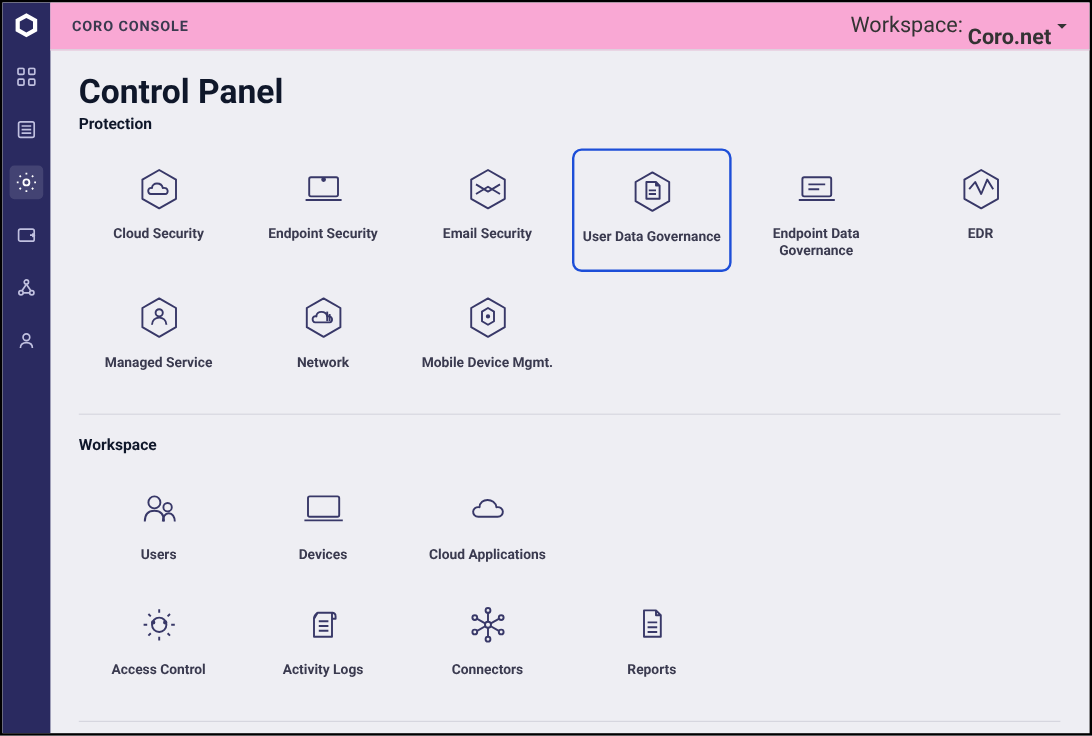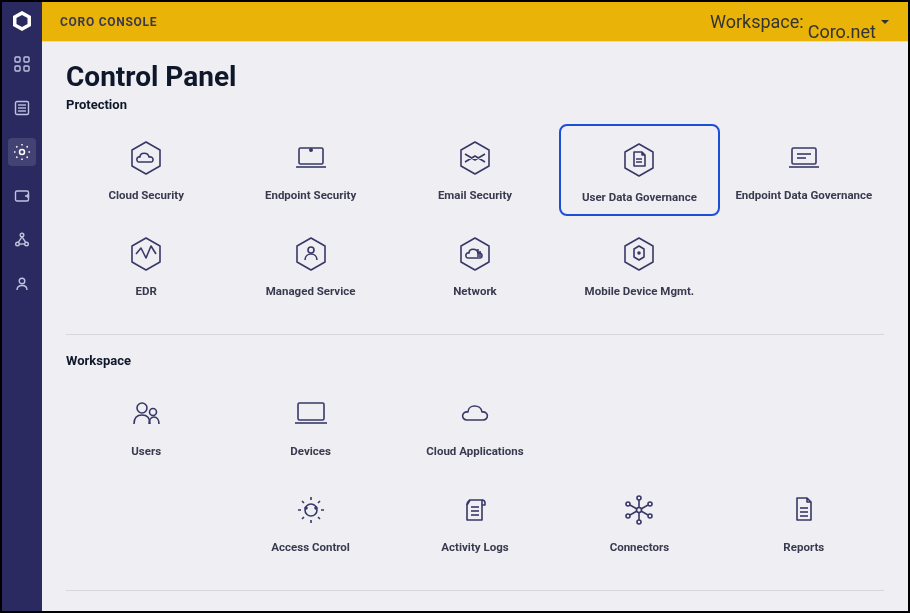--- a/index.html
+++ b/index.html
@@ -30,63 +30,63 @@
   display: flex; align-items: center; justify-content: center;
   border-radius: 4px;
   cursor: pointer;
 }
 .sidenav .nav-item.active {
   background: rgba(255,255,255,0.12);
 }
 .main { flex: 1; display: flex; flex-direction: column; min-width: 0; }
 .topbar {
   height: 40px;
-  background: #eab308;
+  background: #f9a8d4;
   border-bottom: 1px solid #d9d9e0;
   display: flex;
   align-items: center;
   justify-content: space-between;
   padding: 0 18px;
 }
 .brand {
   font-size: 12px;
   font-weight: 700;
   letter-spacing: 0.06em;
   color: #3a3a4f;
 }
 .workspace {
   font-size: 18px;
   color: #333;
   display: flex;
   align-items: center;
   gap: 4px;
 }
 .workspace .ws-label { color: #333; }
-.workspace .ws-name { font-weight: 400; margin-top: 20px; }
+.workspace .ws-name { font-weight: 700; margin-top: 20px; }
 .workspace .chev { color: #444; }
 .content {
   padding: 18px 24px;
   overflow-y: auto;
 }
 .page-title {
   font-size: 28px;
   font-weight: 700;
   color: #0f172a;
   margin-bottom: 4px;
 }
 .section-title {
   font-size: 13px;
   font-weight: 700;
   color: #0f172a;
   margin-bottom: 12px;
 }
 .section { margin-bottom: 22px; }
 .grid {
   display: grid;
-  grid-template-columns: repeat(5, 1fr);
+  grid-template-columns: repeat(6, 1fr);
   gap: 4px 4px;
 }
 .card {
   display: flex;
   flex-direction: column;
   align-items: center;
   justify-content: flex-start;
   padding: 12px 4px 10px;
   border-radius: 6px;
   cursor: pointer;

